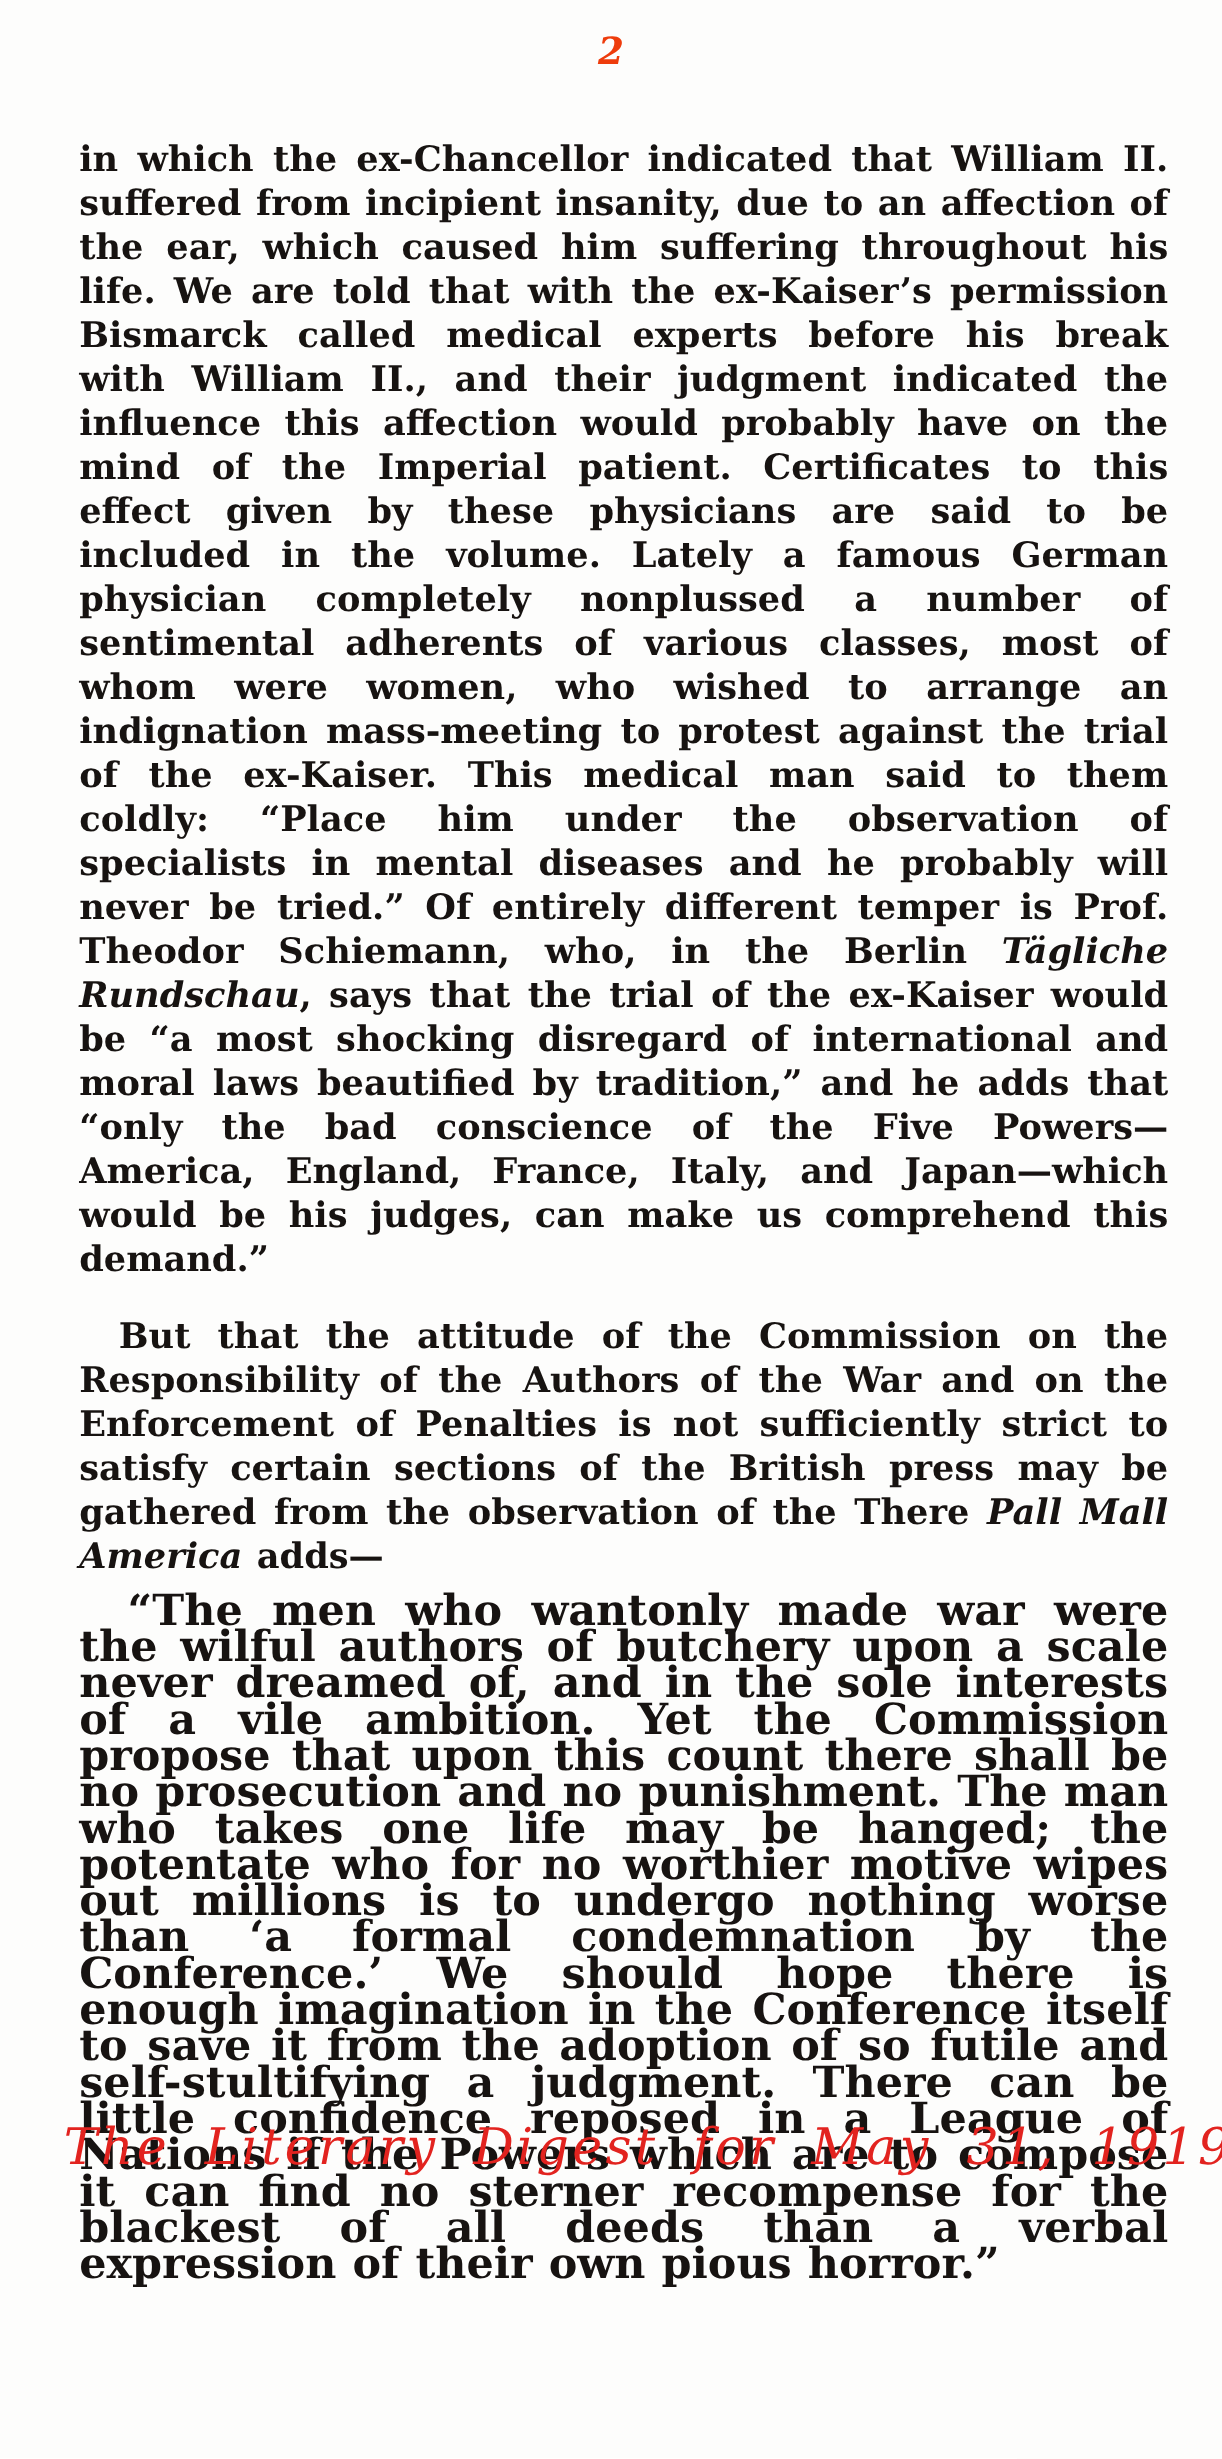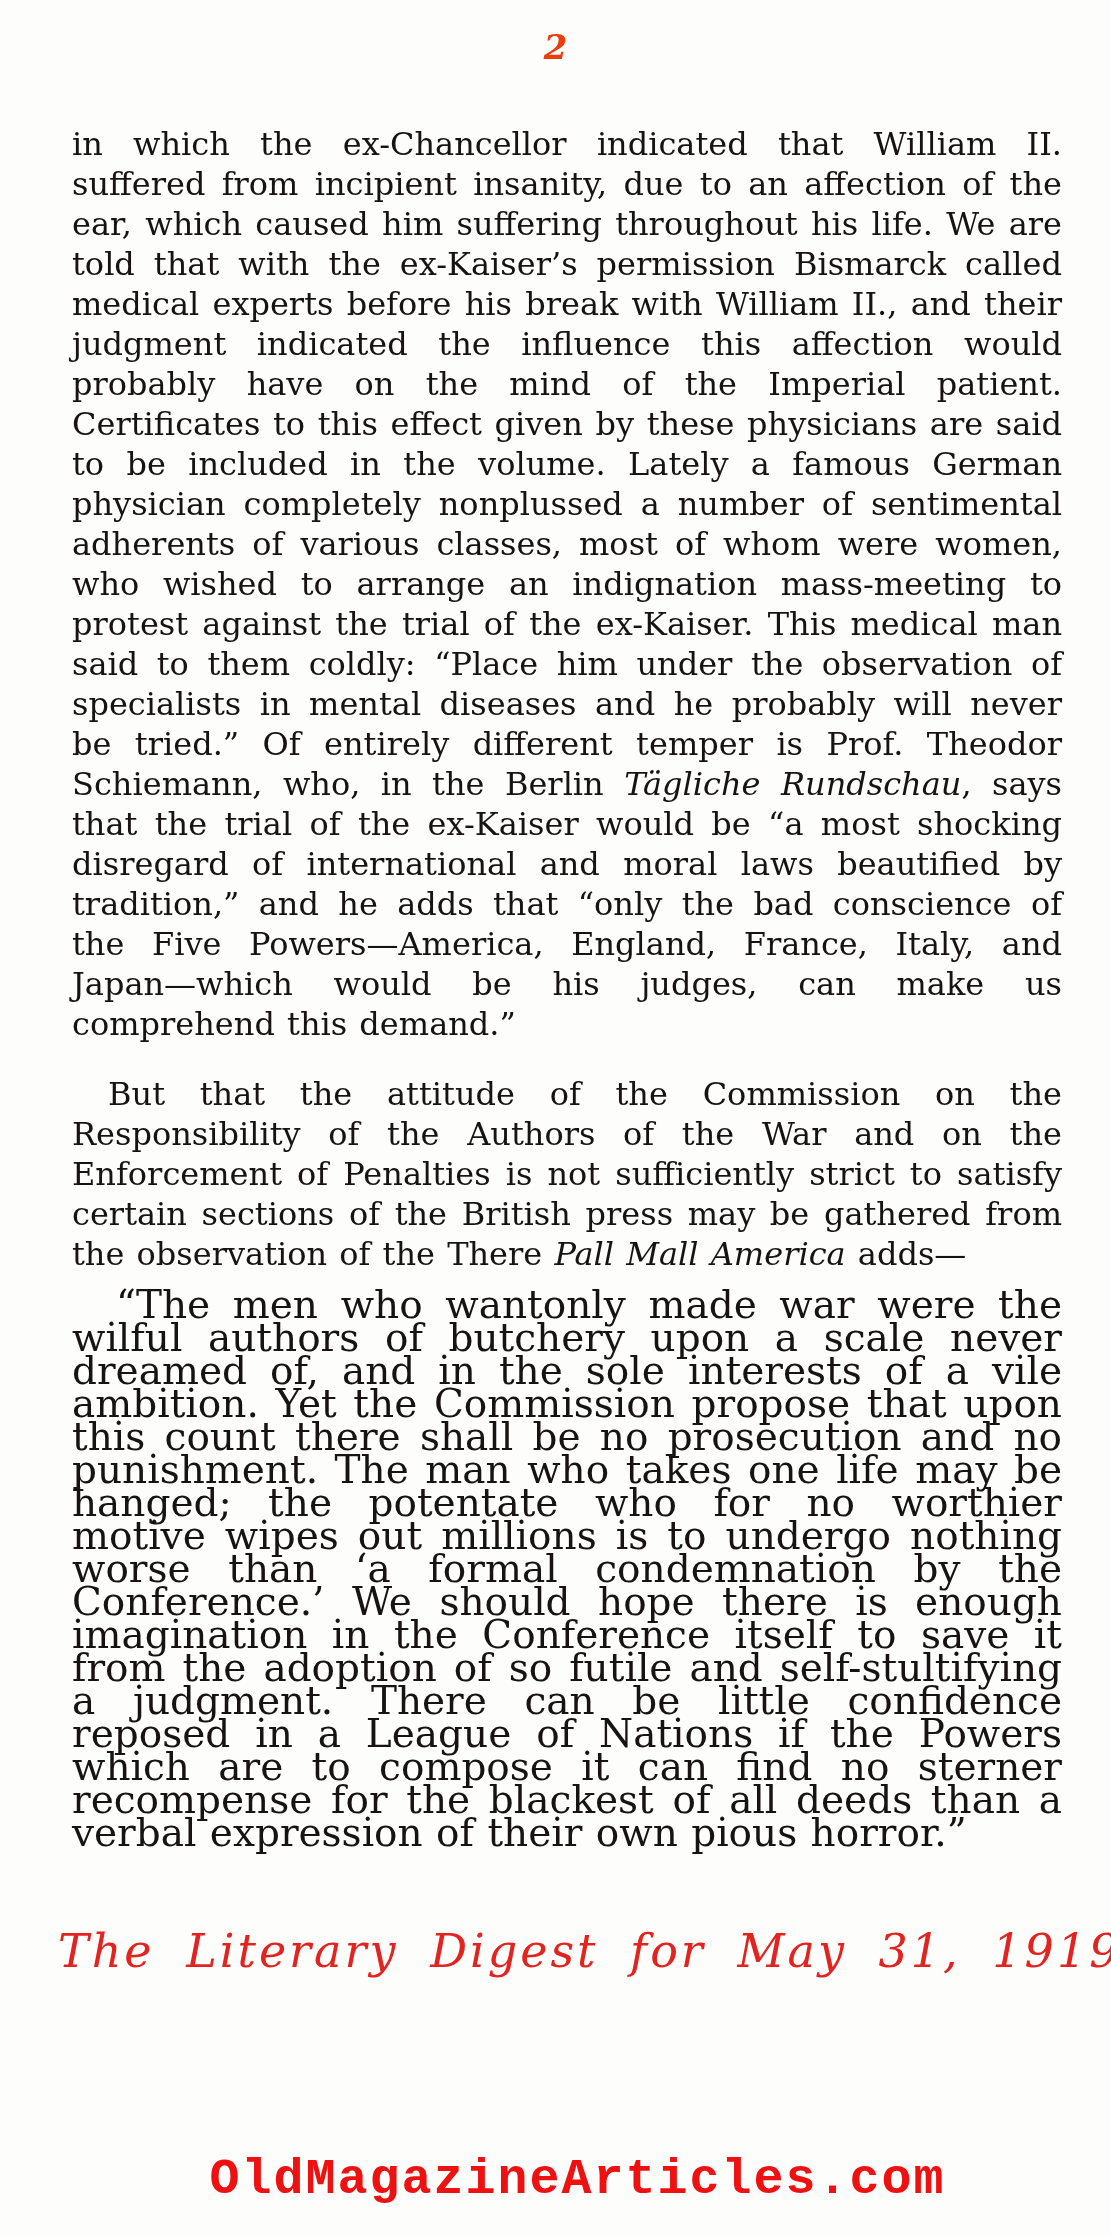--- a/index.html
+++ b/index.html
@@ -84,27 +84,26 @@
     white-space: nowrap;
   }
 </style>
 </head>
 <body>
 
 <div class="page" style="background: rgb(253, 253, 252);">
 
   <div class="page-number" style="color: rgb(238, 60, 12);">2</div>
 
-  <div class="article" style="color: rgb(23, 19, 17);">
+  <div class="article" style="color: rgb(23, 19, 17); font-weight: bold;">
 
     <p class="para-main"><span>in which the ex-Chancellor indicated that William II. suffered from incipient insanity, due to an affection of the ear, which caused him suffering throughout his life. We are told that with the ex-Kaiser’s permission Bismarck called medical experts before his break with William II., and their judgment indicated the influence this affection would probably have on the mind of the Imperial patient. Certificates to this effect given by these physicians are said to be included in the volume. Lately a famous German physician completely nonplussed a number of sentimental adherents of various classes, most of whom were women, who wished to arrange an indignation mass-meeting to protest against the trial of the ex-Kaiser. This medical man said to them coldly: “Place him under the observation of specialists in mental diseases and he probably will never be tried.” Of entirely different temper is Prof. Theodor Schiemann, who, in the Berlin </span><i>Tägliche Rundschau</i><span>, says that the trial of the ex-Kaiser would be “a most shocking disregard of international and moral laws beautified by tradition,” and he adds that “only the bad conscience of the Five Powers—America, England, France, Italy, and Japan—which would be his judges, can make us comprehend this demand.”</span></p>
 
     <p class="para-second"><span>But that the attitude of the Commission on the Responsibility of the Authors of the War and on the Enforcement of Penalties is not sufficiently strict to satisfy certain sections of the British press may be gathered from the observation of the There </span><i>Pall Mall America</i><span> adds—</span></p>
 
     <blockquote class="quote-block">“The men who wantonly made war were the wilful authors of butchery upon a scale never dreamed of, and in the sole interests of a vile ambition. Yet the Commission propose that upon this count there shall be no prosecution and no punishment. The man who takes one life may be hanged; the potentate who for no worthier motive wipes out millions is to undergo nothing worse than ‘a formal condemnation by the Conference.’ We should hope there is enough imagination in the Conference itself to save it from the adoption of so futile and self-stultifying a judgment. There can be little confidence reposed in a League of Nations if the Powers which are to compose it can find no sterner recompense for the blackest of all deeds than a verbal expression of their own pious horror.”</blockquote>
 
   </div>
 
   <div class="footer-title" style="color: rgb(226, 35, 31);">The Literary Digest for May 31, 1919</div>
 
-  <div class="site-url" style="color: rgb(238, 17, 17);">OldMagazineArticles.com</div>
 
 </div>
 
 </body></html>

